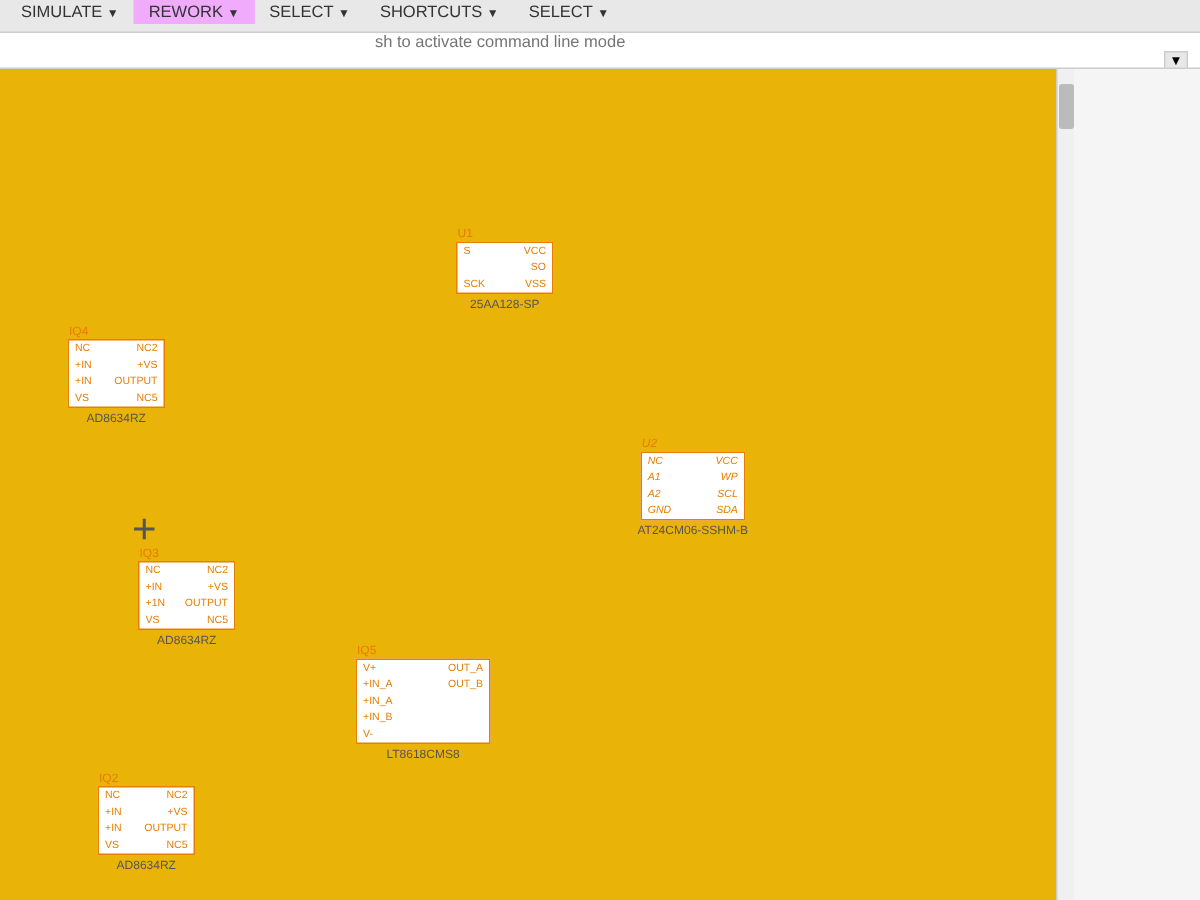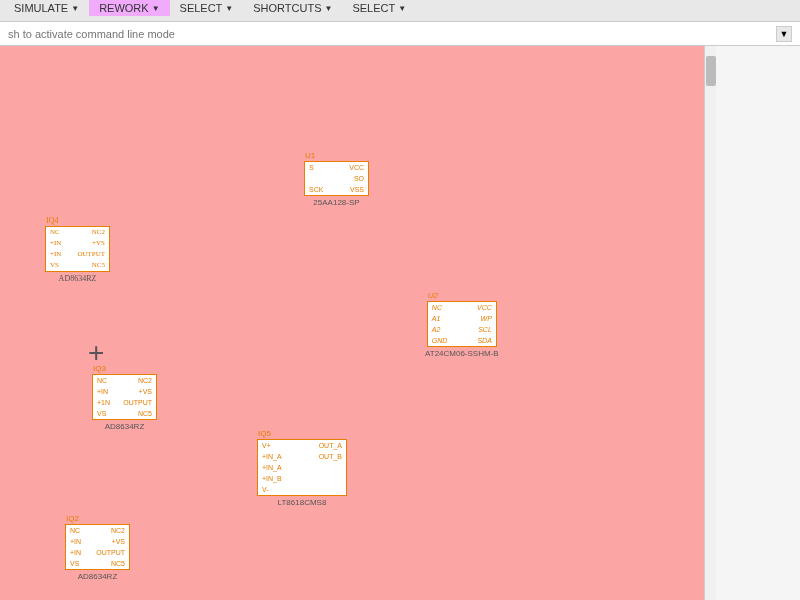--- a/index.html
+++ b/index.html
@@ -26,20 +26,21 @@
     .menu-item .chevron { font-size: 8px; }
 
     
     .cmd-bar {
       height: 24px;
       background: white;
       border-bottom: 1px solid #ccc;
       display: flex;
       align-items: center;
       padding: 0 8px;
+      flex-direction: column;
     }
     .cmd-bar input {
       border: none;
       outline: none;
       font-size: 11px;
       color: #888;
       width: 300px;
       background: transparent;
     }
     .cmd-bar-dropdown {
@@ -52,21 +53,21 @@
       align-items: center;
       justify-content: center;
       cursor: pointer;
       font-size: 9px;
     }
 
     
     .canvas-area {
       width: 716px;
       height: 554px;
-      background: #fca5a5;
+      background: #eab308;
       position: relative;
       overflow: hidden;
     }
 
     
     .component {
       position: absolute;
       display: flex;
       flex-direction: column;
       align-items: center;
@@ -178,21 +179,21 @@
       </div>
       <div class="pin-row">
         <span class="pin-left">SCK</span>
         <span class="pin-spacer"></span>
         <span class="pin-right">VSS</span>
       </div>
     </div>
     <div class="component-label">25AA128-SP</div>
   </div>
 
-  <div class="component" style="left:45px; top:180px;font-family:Liberation Serif, serif;">
+  <div class="component" style="left:45px; top:180px;">
     <div class="component-body" style="width:65px;">
       <span class="component-ref">IQ4</span>
       <div class="pin-row">
         <span class="pin-left">NC</span>
         <span class="pin-spacer"></span>
         <span class="pin-right">NC2</span>
       </div>
       <div class="pin-row">
         <span class="pin-left">+IN</span>
         <span class="pin-spacer"></span>
@@ -261,21 +262,21 @@
       </div>
       <div class="pin-row">
         <span class="pin-left">VS</span>
         <span class="pin-spacer"></span>
         <span class="pin-right">NC5</span>
       </div>
     </div>
     <div class="component-label">AD8634RZ</div>
   </div>
 
-  <div class="component" style="left:237px; top:393px;margin-left:20px;">
+  <div class="component" style="left:237px; top:393px;">
     <div class="component-body" style="width:90px;">
       <span class="component-ref">IQ5</span>
       <div class="pin-row">
         <span class="pin-left">V+</span>
         <span class="pin-spacer"></span>
         <span class="pin-right">OUT_A</span>
       </div>
       <div class="pin-row">
         <span class="pin-left">+IN_A</span>
         <span class="pin-spacer"></span>

